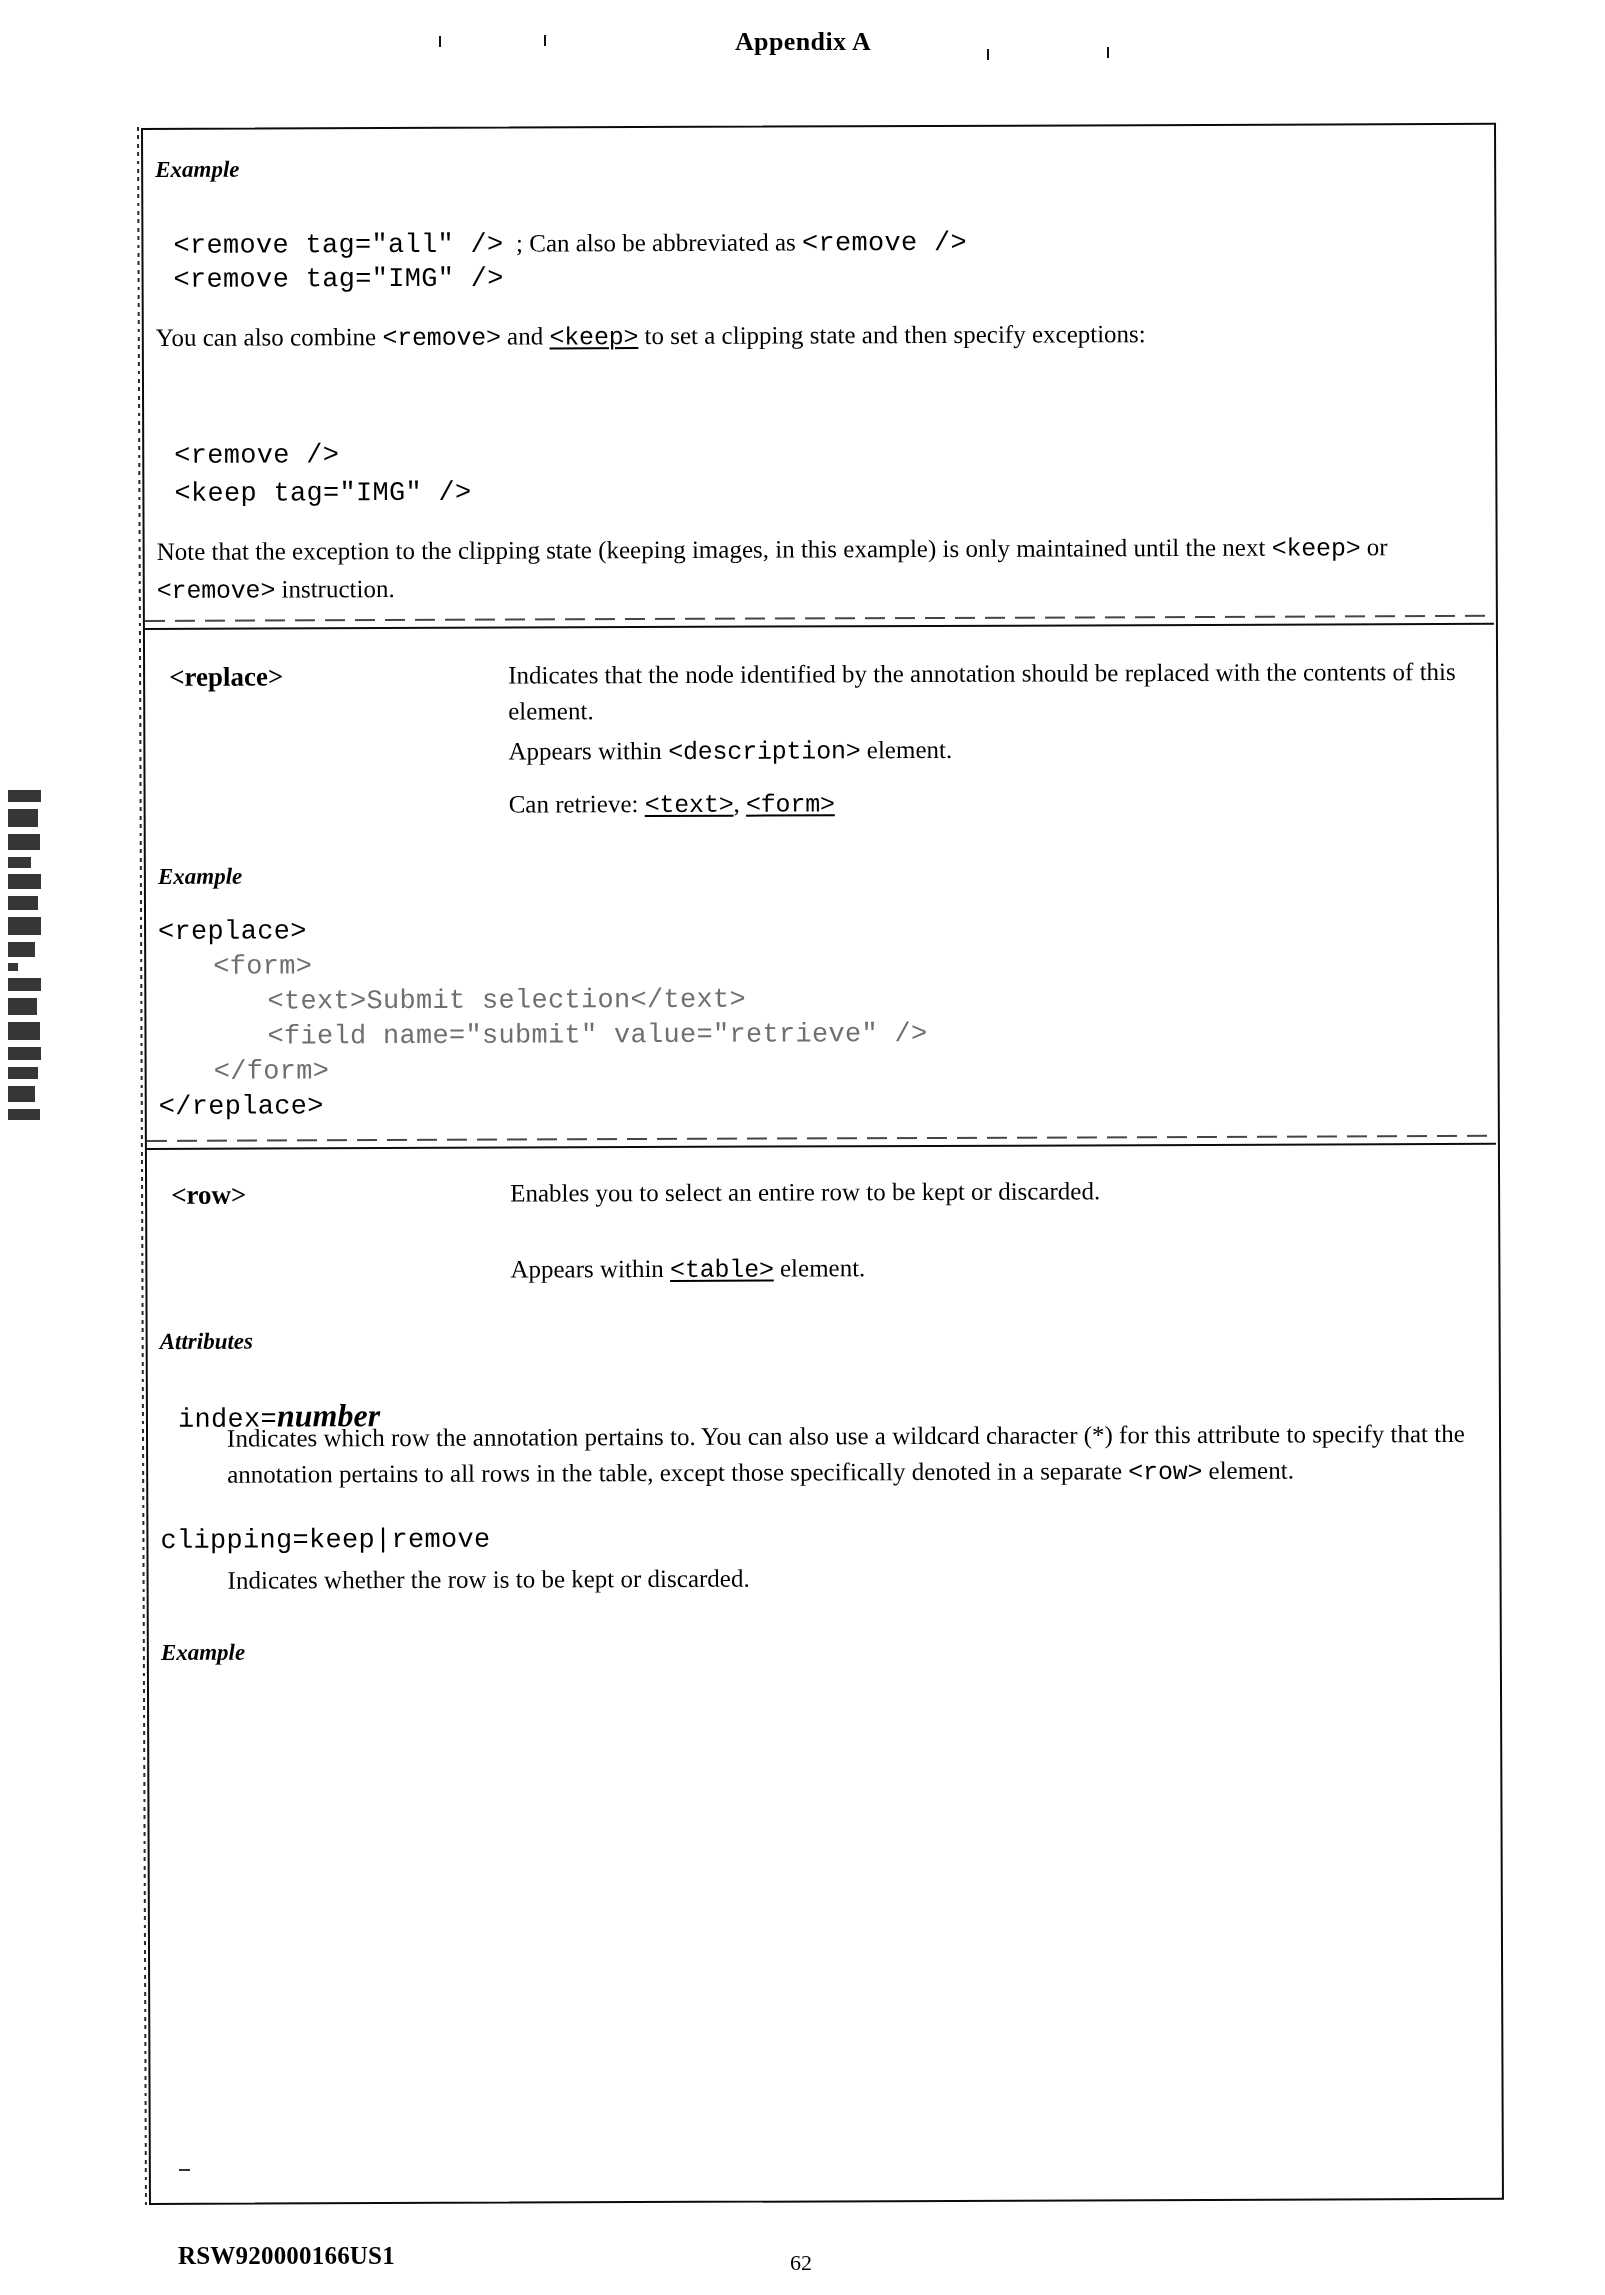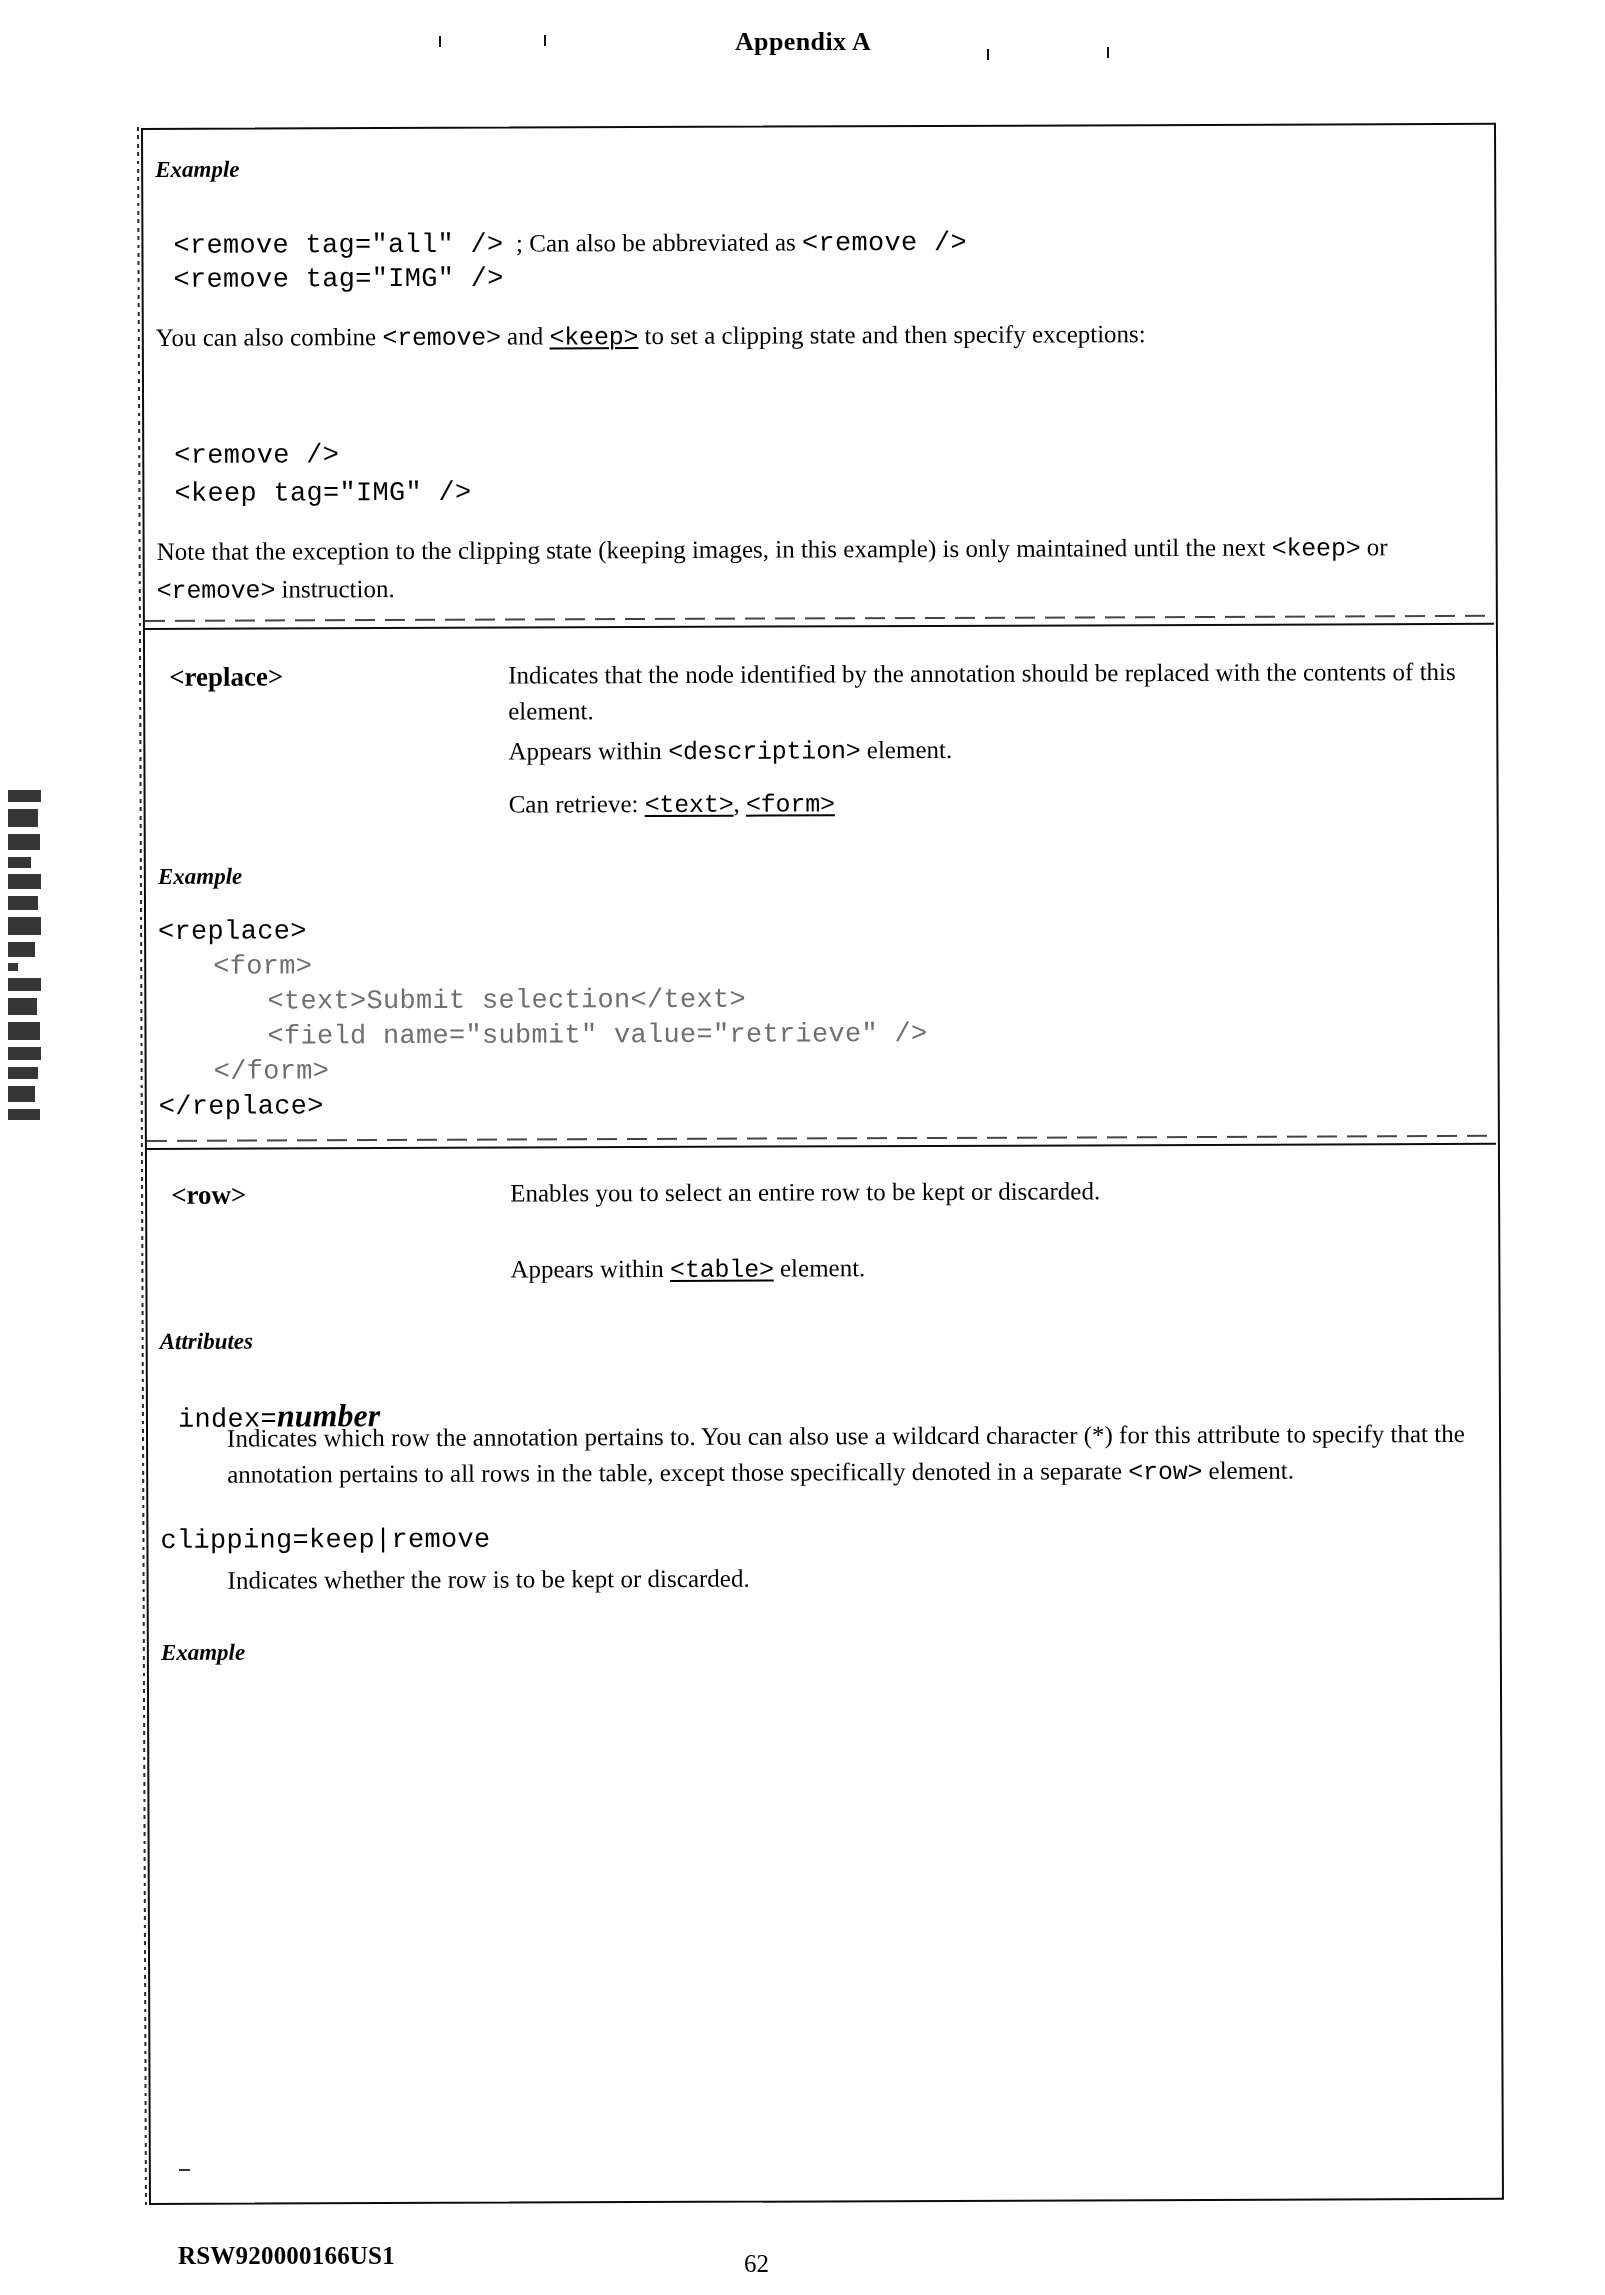--- a/index.html
+++ b/index.html
@@ -173,23 +173,23 @@
     position: absolute;
     left: 141px;
     top: 2242px;
     font-size: 25px;
     font-weight: 700;
     letter-spacing: 0.2px;
     margin-left: 37px;
   }
   .footer-page {
     position: absolute;
-    left: 744px;
+    left: 790px;
     top: 2250px;
-    font-size: 25px;
+    font-size: 22px;
   }
   .footer-tick {
     position: absolute;
     left: 179px;
     top: 2169px;
     width: 10.6px;
     height: 2.3px;
     background: #333;
   }
 </style>

